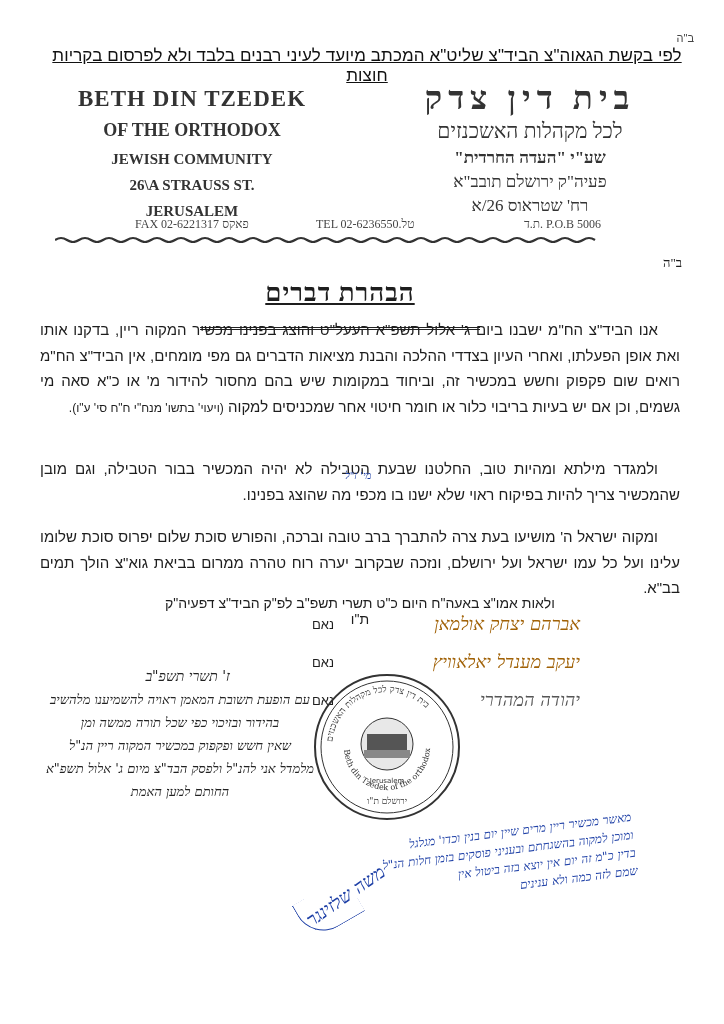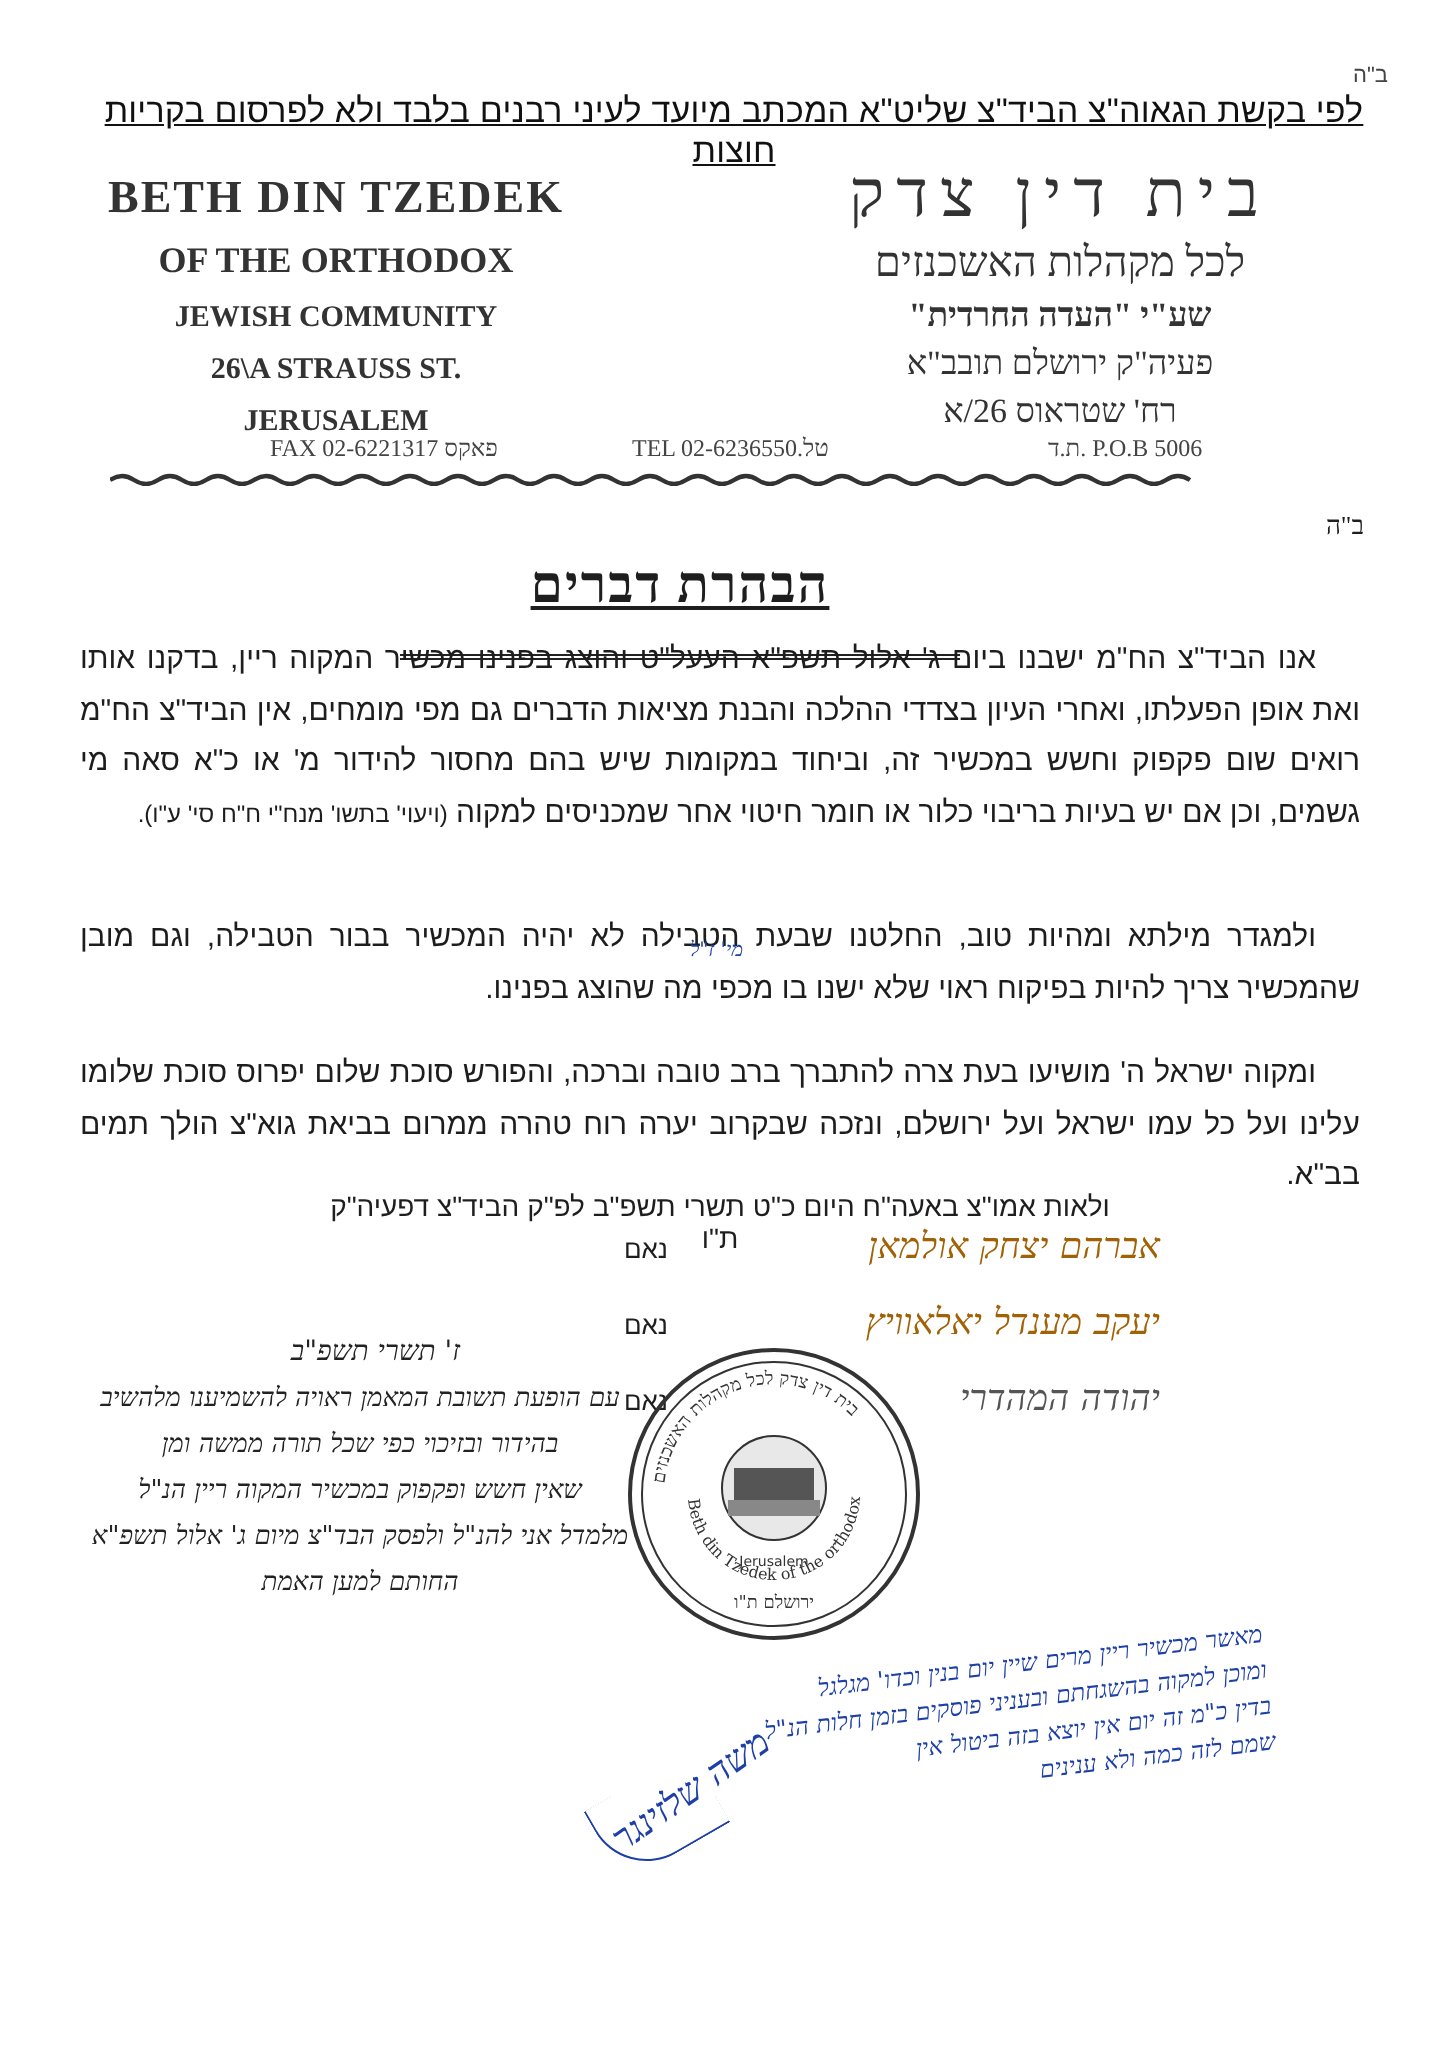--- a/index.html
+++ b/index.html
@@ -4,29 +4,29 @@
   <style>
     html, body { margin: 0; padding: 0; background: #ffffff; }
     body { width: 724px; height: 1024px; position: relative; overflow: hidden; color: #1e1e1e; }
     .serif { font-family: "Liberation Serif", "DejaVu Serif", serif; }
     .sans { font-family: "Liberation Sans", "DejaVu Sans", sans-serif; }
 
     .page-mark { position: absolute; top: 32px; right: 30px; font-size: 11px; color: #444; direction: rtl; }
     .notice { position: absolute; top: 46px; left: 40px; right: 30px; text-align: center; direction: rtl;
       font-size: 17px; text-decoration: underline; color: #111; letter-spacing: 0.1px; }
 
-    .lh-en { position: absolute; left: 28px; top: 86px; width: 280px; text-align: center; font-weight: bold; color: #333; }
+    .lh-en { position: absolute; left: 52px; top: 86px; width: 280px; text-align: center; font-weight: bold; color: #333; }
     .lh-en .l1 { font-size: 23px; letter-spacing: 1px; margin-bottom: 8px; }
     .lh-en .l2 { font-size: 18px; margin-bottom: 10px; }
     .lh-en .l3 { font-size: 15px; margin-bottom: 9px; }
     .lh-en .l4 { font-size: 15px; margin-bottom: 9px; }
     .lh-en .l5 { font-size: 15px; }
 
     .lh-he { position: absolute; left: 380px; top: 80px; width: 300px; text-align: center; direction: rtl; color: #333; }
-    .lh-he .h1 { font-size: 33px; font-weight: normal; letter-spacing: 6px; margin-bottom: 2px; }
+    .lh-he .h1 { font-size: 33px; font-weight: bold; letter-spacing: 6px; margin-bottom: 2px; }
     .lh-he .h2 { font-size: 21px; margin-bottom: 4px; }
     .lh-he .h3 { font-size: 17px; font-weight: bold; margin-bottom: 4px; }
     .lh-he .h4 { font-size: 17px; margin-bottom: 4px; }
     .lh-he .h5 { font-size: 17px; }
 
     .contact-row { position: absolute; top: 217px; font-size: 12px; color: #444; }
     .fax { left: 135px; }
     .tel { left: 316px; }
     .pob { left: 524px; }
 

